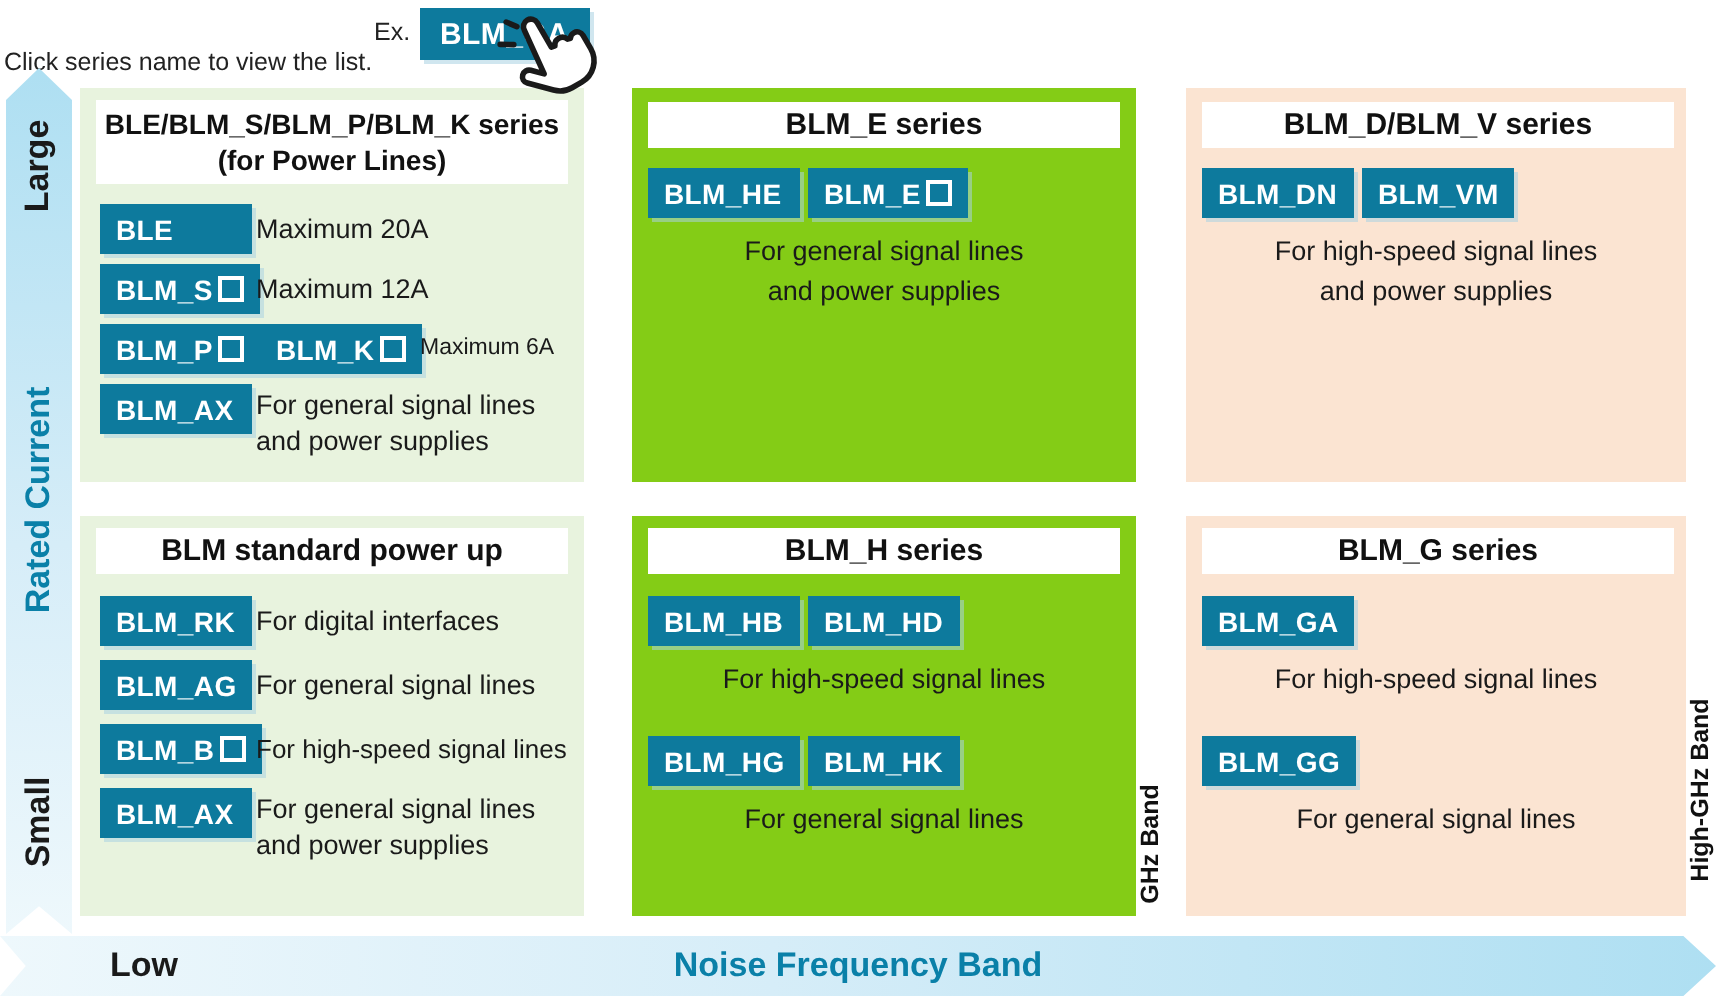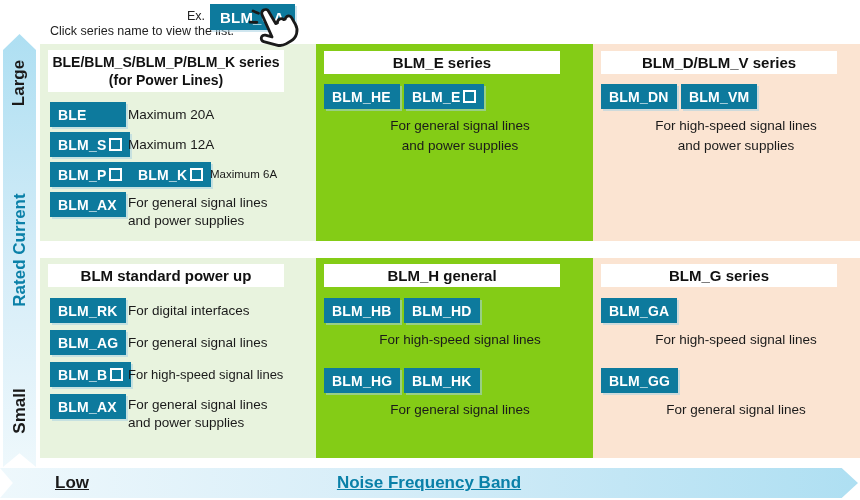--- a/index.html
+++ b/index.html
@@ -1,29 +1,29 @@
 <!DOCTYPE html>
 <html><head>
 <meta charset="utf-8">
 <style>
   html,body{margin:0;padding:0;background:#fff;}
   .stage{position:relative;width:860px;height:500px;background:#fff;
          font-family:"Liberation Sans",sans-serif;color:#1a1a1a;overflow:hidden;}
 
   
-  .instr{position:absolute;left:2px;top:24px;font-size:12.5px;color:#222;margin-left:48px;}
+  .instr{position:absolute;left:2px;top:24px;font-size:12.5px;color:#222;}
   .exlabel{position:absolute;left:187px;top:9px;font-size:12.5px;color:#222;}
   .chip{background:#0d7a9d;color:#fff;font-weight:bold;display:flex;align-items:center;
         box-sizing:border-box;cursor:pointer;letter-spacing:.2px;
         box-shadow:2px 2px 0 rgba(170,210,226,.55);}
   .chip-lg{position:absolute;left:210px;top:4px;height:26px;padding:0 10px;font-size:15px;}
   .hand{position:absolute;left:245px;top:0px;z-index:5;}
 
   
-  .panel{position:absolute;padding-left:36px;}
+  .panel{position:absolute;}
   .p-green{background:#e8f3de;}
   .p-yellow{background:#84cc16;}
   .p-peach{background:#fbe4d2;}
   .phdr{position:absolute;background:#fff;color:#111;font-weight:bold;text-align:center;}
   .hdr1{left:8px;top:6px;width:236px;height:42px;font-size:14px;line-height:18px;padding-top:3px;box-sizing:border-box;}
   .hdrS{left:8px;top:7px;width:236px;height:23px;font-size:15px;line-height:23px;}
   .pchip{position:absolute;height:25px;min-width:76px;padding:0 8px;font-size:14px;}
   .sq{width:9px;height:9px;border:2px solid #fff;margin-left:3px;flex:0 0 auto;background:transparent;}
   .desc{position:absolute;font-size:13.5px;color:#1a1a1a;white-space:nowrap;}
   .desc-sm{font-size:11.5px;}
@@ -35,21 +35,21 @@
          background:linear-gradient(180deg,#aedff2 0%,#d6edf8 55%,#eef8fc 100%);
          clip-path:polygon(50% 0%,100% 3.7%,100% 100%,50% 96.8%,0% 100%,0% 3.7%);}
   .hband{position:absolute;left:0;top:468px;width:858px;height:30px;
          background:linear-gradient(90deg,#eef8fc 0%,#d6edf8 45%,#aedff2 100%);
          clip-path:polygon(0% 0%,98.1% 0%,100% 50%,98.1% 100%,0% 100%,1.5% 50%);}
   .vlabel{position:absolute;display:flex;align-items:center;justify-content:center;}
   .vlabel>span{transform:rotate(-90deg);white-space:nowrap;font-weight:bold;}
   .ax-black>span{color:#1a1a1a;font-size:17px;}
   .ax-teal>span{color:#0a80a8;font-size:17px;}
   .bandtag>span{color:#111;font-size:12.5px;}
-  .hlab{position:absolute;top:468px;height:30px;line-height:30px;font-weight:bold;font-size:17px;color:#1a1a1a;text-decoration:underline;}
+  .hlab{position:absolute;top:468px;height:30px;line-height:30px;font-weight:bold;font-size:17px;color:#1a1a1a;}
   .hlab-c{left:0;width:858px;text-align:center;color:#0a80a8;}
 </style>
 </head>
 <body>
 
 <div class="stage">
 
   <div class="instr">Click series name to view the list.</div>
   <div class="exlabel">Ex.</div>
   <div class="chip chip-lg">
@@ -167,21 +167,21 @@
     <div class="chip pchip" style="left:10px;top:136px">
       <span>BLM_AX</span>
     </div>
     <div class="desc two" style="left:88px;top:138px">
       <div>For general signal lines</div>
       <div>and power supplies</div>
     </div>
   </div>
 
   <div class="panel p-yellow" style="left:316px;top:258px;width:252px;height:200px">
-    <div class="phdr hdrS" style="top:6px">BLM_H general</div>
+    <div class="phdr hdrS" style="top:6px">BLM_H series</div>
     <div class="chip pchip" style="left:8px;top:40px">
       <span>BLM_HB</span>
     </div>
     <div class="chip pchip" style="left:88px;top:40px">
       <span>BLM_HD</span>
     </div>
     <div class="desc-c" style="top:74px">For high-speed signal lines</div>
     <div class="chip pchip" style="left:8px;top:110px">
       <span>BLM_HG</span>
     </div>

